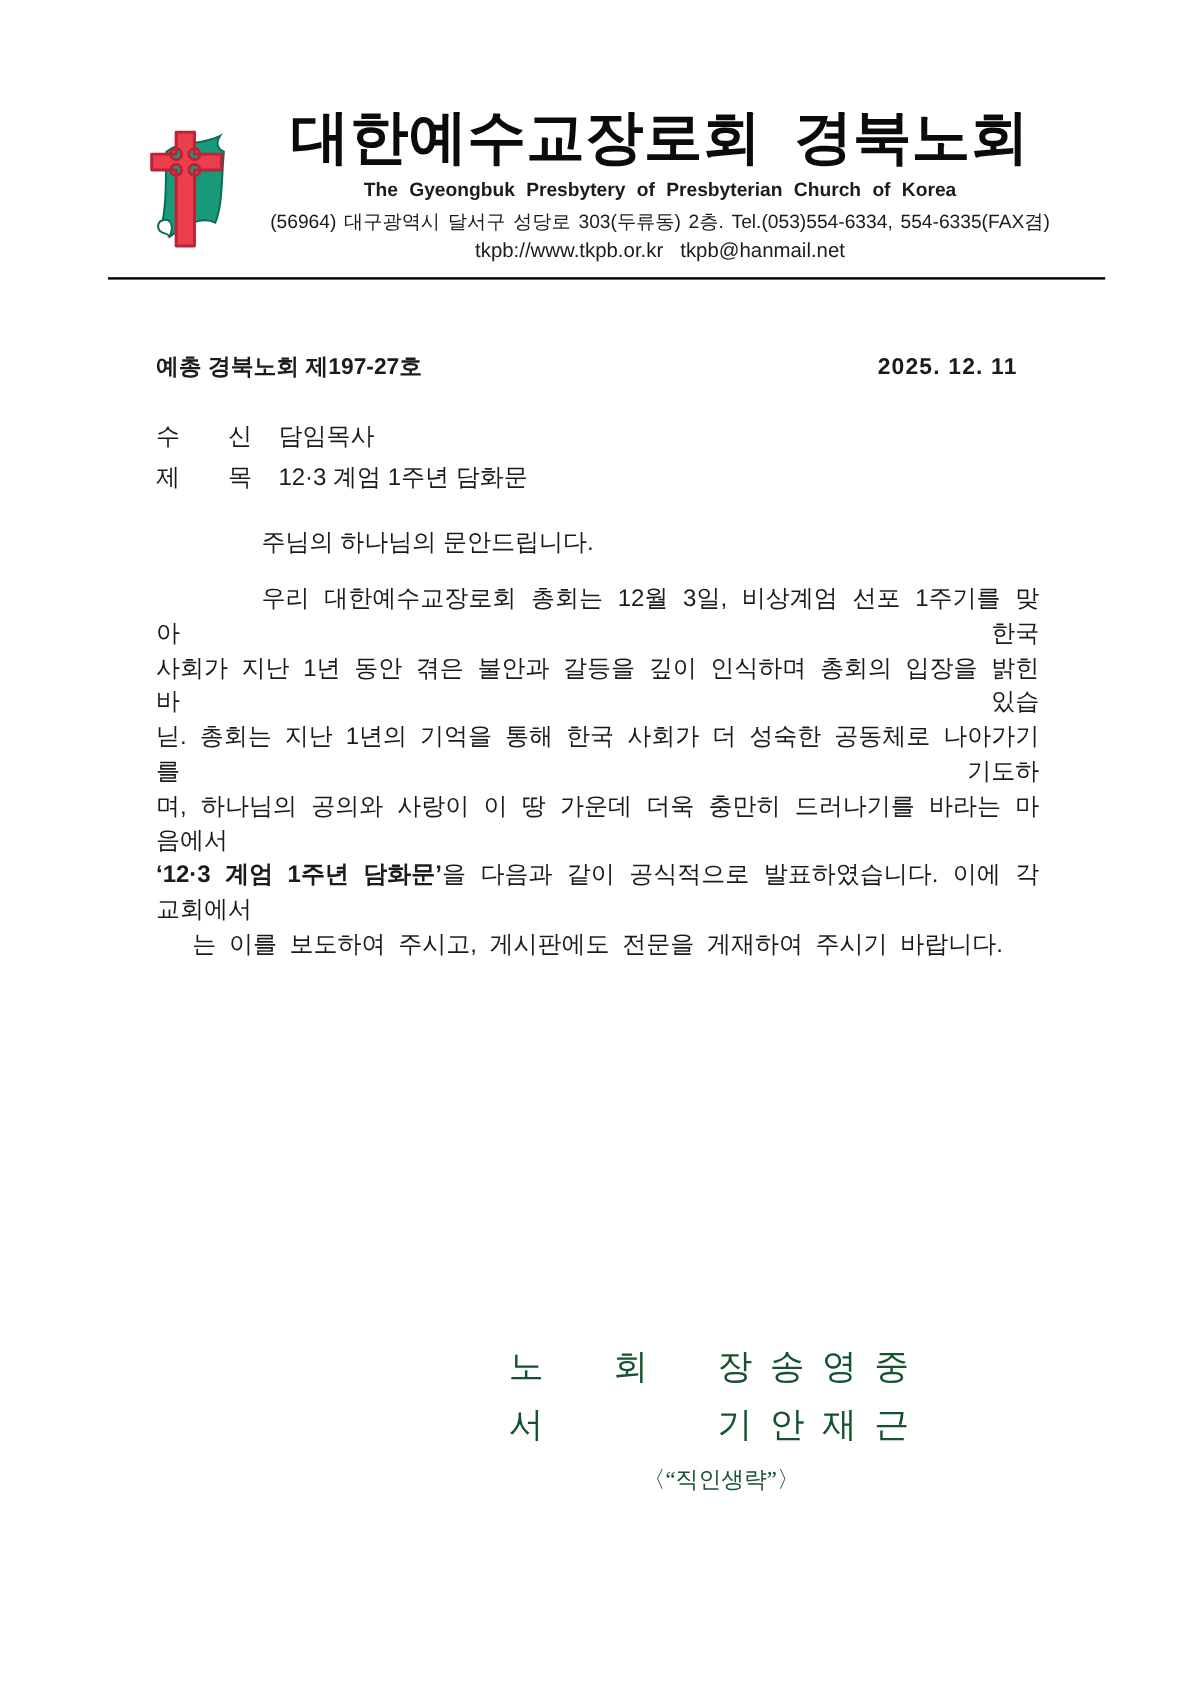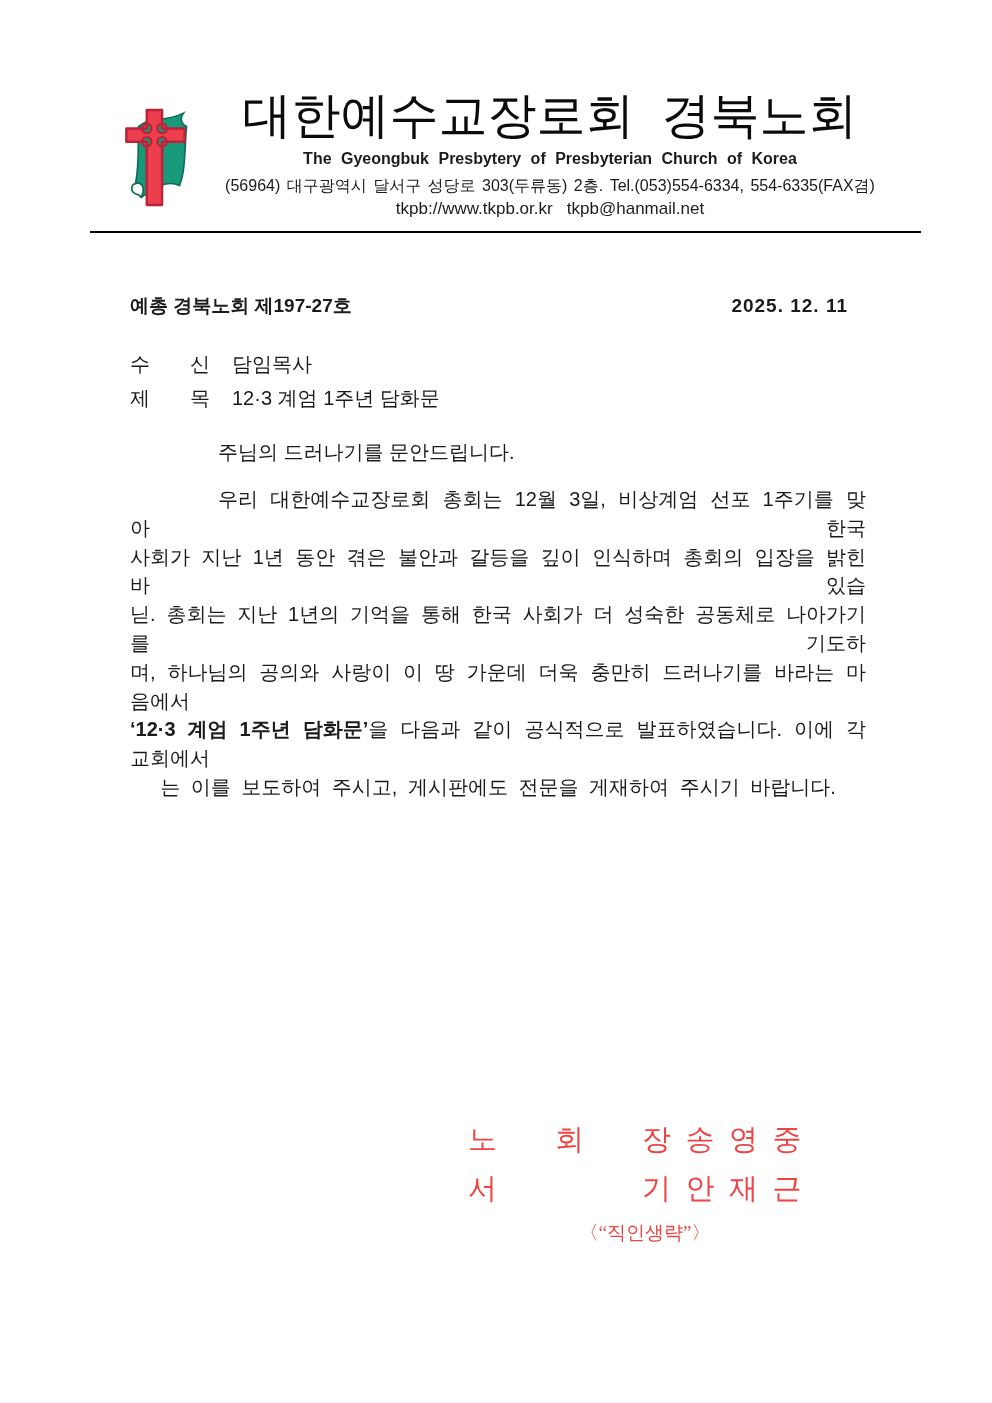--- a/index.html
+++ b/index.html
@@ -7,21 +7,21 @@
     position:relative; width:992px; height:1403px; margin:0 auto;
     background:#ffffff; color:#1b1b1b;
     font-family:"Liberation Sans", sans-serif;
     overflow:hidden;
   }
 
   
   .logo { position:absolute; left:124px; top:106px; width:68px; height:102px; }
   .header-text { position:absolute; left:210px; top:86px; width:680px; text-align:center; }
   .org-title {
-    font-size:49px; font-weight:400; line-height:58px; letter-spacing:0px;
+    font-size:49px; font-weight:700; line-height:58px; letter-spacing:0px;
     white-space:pre; color:#0b0b0b;
   }
   .org-subtitle { font-size:16px; font-weight:700; line-height:26px; word-spacing:5px; margin-top:2px; }
   .org-address  { font-size:16px; line-height:22px; word-spacing:2px; margin-top:3px; }
   .org-web      { font-size:17px; line-height:22px; white-space:pre; margin-top:1px; }
   .rule { position:absolute; left:90px; top:231px; width:831px; border-top:2px solid #000; }
 
   
   .doc-body { position:absolute; left:130px; top:245px; width:736px; font-size:20px; }
   .meta-row { display:flex; justify-content:space-between; align-items:baseline;
@@ -37,22 +37,22 @@
   .para { margin-top:19px; line-height:28.8px; word-spacing:5px; }
   .jl { text-align:justify; text-align-last:justify; }
   .jl.indent { text-indent:88px; }
   .jl.last { text-align:center; text-align-last:auto; }
   .jl b { font-weight:700; }
 
   .attachment { margin-top:31px; line-height:28px; white-space:pre-wrap; }
 
   
   .signature {
-    position:absolute; left:468px; top:1115px; width:362px;
-    font-family:"Liberation Serif", serif; font-size:29px; color:#ef4444;
+    position:absolute; left:424px; top:1115px; width:362px;
+    font-family:"Liberation Serif", serif; font-size:29px; color:#14532d;
   }
   .sig-line { line-height:49px; white-space:pre; }
   .seal-note { margin-top:7px; font-size:19px; text-align:center; padding-right:8px; white-space:pre; }
 
   p { margin:0; }
 </style>
 </head>
 <body>
 
 <div class="page">
@@ -91,21 +91,21 @@
 
     <div class="addr-block">
       <div class="line">
         <span class="lbl">수　　신</span><span class="val">담임목사</span>
       </div>
       <div class="line">
         <span class="lbl">제　　목</span><span class="val">12·3 계엄 1주년 담화문</span>
       </div>
     </div>
 
-    <p class="greeting">주님의 드러나기를 문안드립니다.</p>
+    <p class="greeting">주님의 하나님의 문안드립니다.</p>
 
     <div class="para">
       <div class="jl indent">우리 대한예수교장로회 총회는 12월 3일, 비상계엄 선포 1주기를 맞아 한국</div>
       <div class="jl">사회가 지난 1년 동안 겪은 불안과 갈등을 깊이 인식하며 총회의 입장을 밝힌 바 있습</div>
       <div class="jl">닏. 총회는 지난 1년의 기억을 통해 한국 사회가 더 성숙한 공동체로 나아가기를 기도하</div>
       <div class="jl">며, 하나님의 공의와 사랑이 이 땅 가운데 더욱 충만히 드러나기를 바라는 마음에서</div>
       <div class="jl"><b>‘12·3 계엄 1주년 담화문’</b><span>을 다음과 같이 공식적으로 발표하였습니다. 이에 각 교회에서</span></div>
       <div class="jl last">는 이를 보도하여 주시고, 게시판에도 전문을 게재하여 주시기 바랍니다.</div>
     </div>
 

